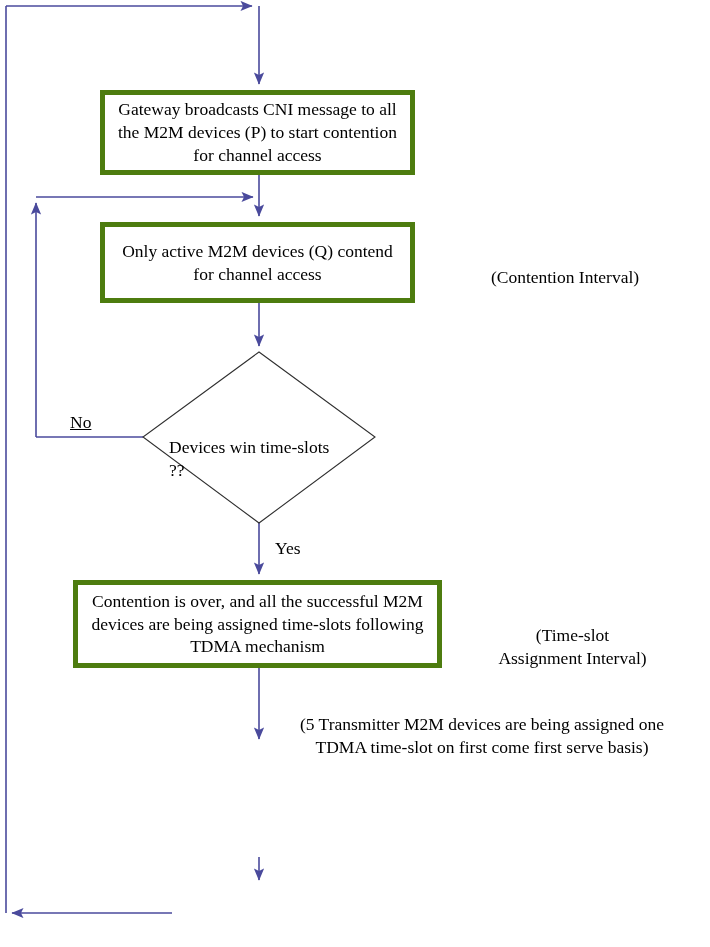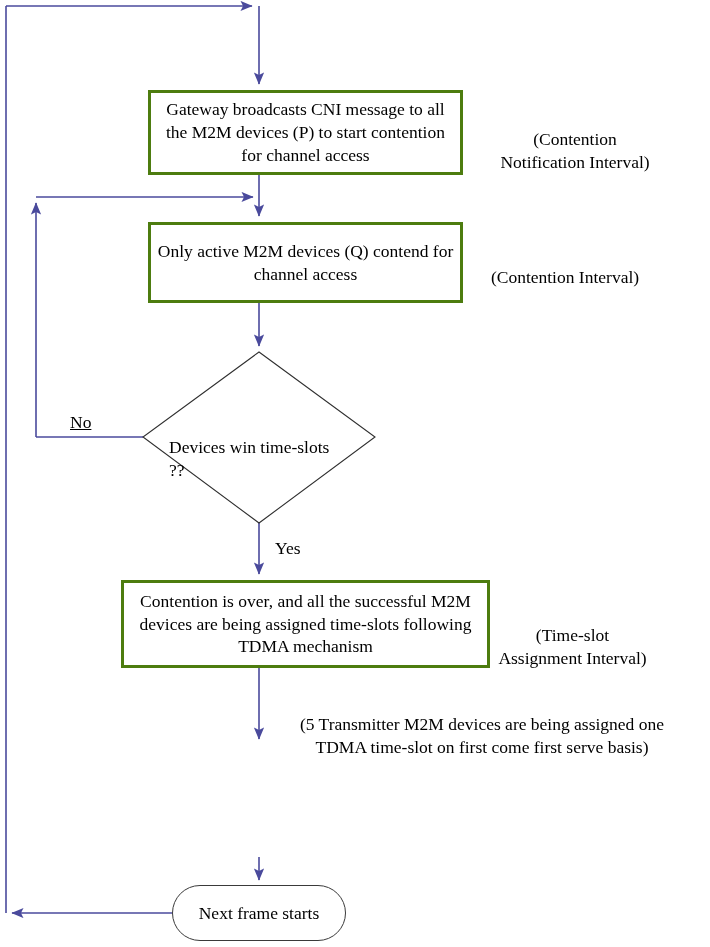--- a/index.html
+++ b/index.html
@@ -18,21 +18,21 @@
     position:absolute;
     box-sizing:border-box;
     background:#ffffff;
     border:1px solid #6b6b6b;
     display:flex;align-items:center;justify-content:center;
     text-align:center;
     line-height:1.30;
     font-size:17.5px;
     padding:2px 6px;
   }
-  .node.proc{border:3px solid #4d7c0f;margin-left:48px;}
+  .node.proc{border:5px solid #4d7c0f;}
   .node.terminal{
     border:1px solid #3a3a3a;
     border-radius:44px;
   }
   .node span{display:block;width:100%;}
 
   .annot{
     position:absolute;
     font-size:17.5px;
     line-height:1.30;
@@ -119,28 +119,21 @@
 
   <div class="diamond-text" style="left:169px;top:413px;width:180px;">
     <span>Devices win time-slots ??</span>
   </div>
 
   <div class="node proc" style="left:73px;top:580px;width:369px;height:88px;">
     <span>Contention is over, and all the successful M2M devices are being assigned time-slots following TDMA mechanism</span>
   </div>
 
 
-  <div class="node terminal" style="left:172px;top:885px;width:174px;height:56px;">
-    <span>Next frame starts</span>
-  </div>
 
-  <div class="annot" style="left:455px;top:105px;width:240px;">
-    <span>(Contention
-Notification Interval)</span>
-  </div>
 
   <div class="annot" style="left:455px;top:601px;width:235px;">
     <span>(Time-slot
 Assignment Interval)</span>
   </div>
 
   <div class="annot" style="left:440px;top:243px;width:250px;">
     <span>(Contention Interval)</span>
   </div>
 

